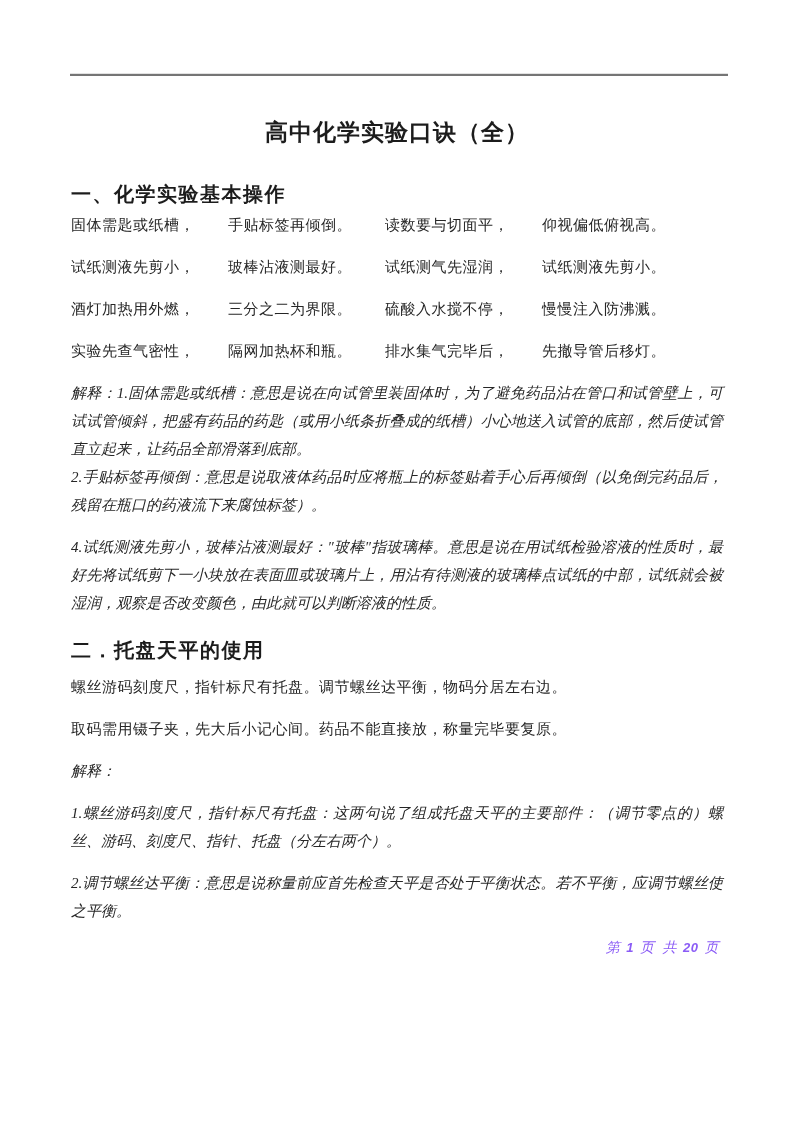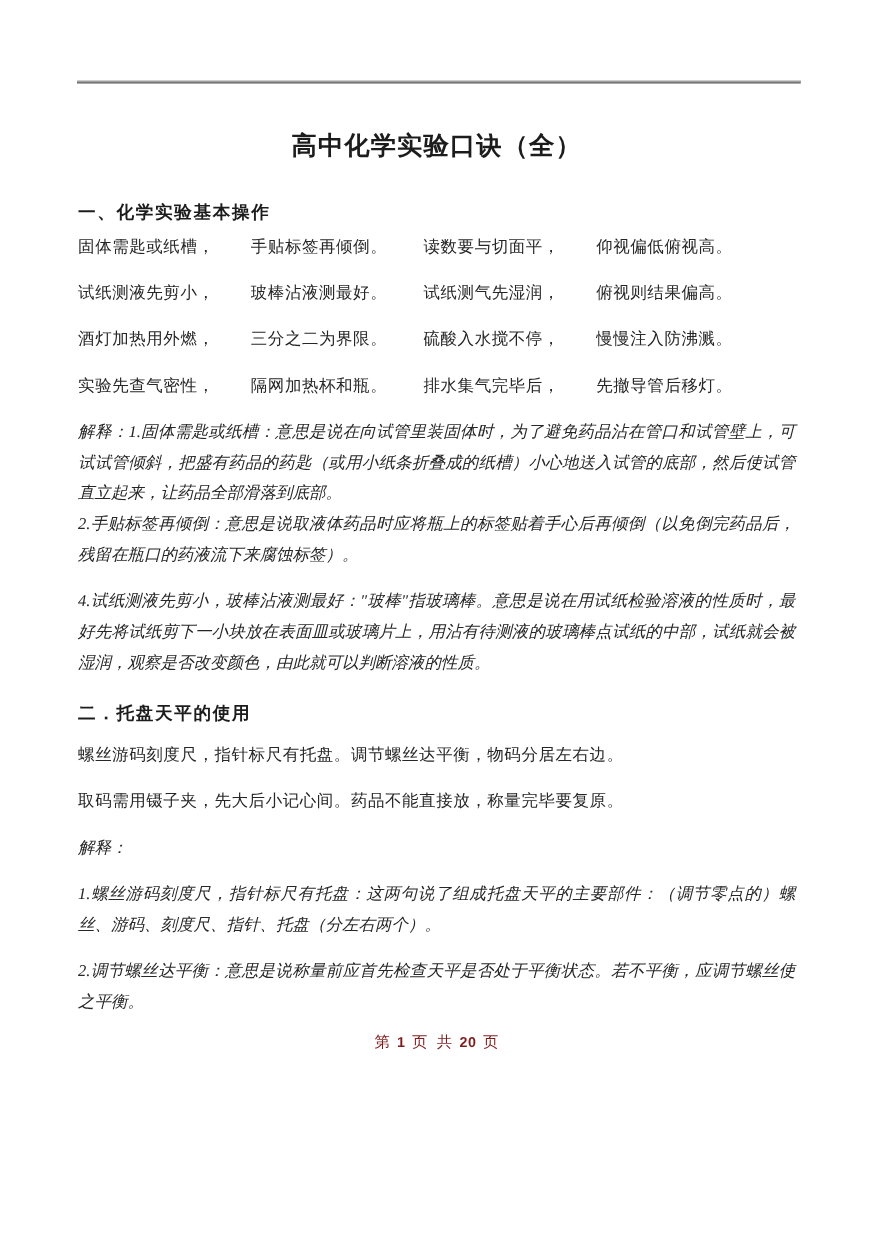--- a/index.html
+++ b/index.html
@@ -14,37 +14,38 @@
     background:#757575;border-top:1px solid #e2e2e2;
   }
   .content{padding:0 70px 0 71px;}
   .doc-title{
     margin:115px 0 0;font-size:23px;line-height:36px;font-weight:bold;
     text-align:center;letter-spacing:1px;color:#1c1c1c;
   }
   .section{margin-top:32px;}
   .section + .section{margin-top:22px;}
   .section-heading{
-    font-size:16px;line-height:22px;font-weight:bold;letter-spacing:1.5px;color:#1c1c1c;
+    font-size:20px;line-height:22px;font-weight:bold;letter-spacing:1.5px;color:#1c1c1c;
   }
   .verses{margin-top:6px;}
   .section + .section .verses{margin-top:12px;}
   .verse-row{display:flex;line-height:28px;margin:0 0 14px;}
   .verse-cell{flex:0 0 auto;width:157px;letter-spacing:0.5px;white-space:nowrap;}
   .verse-cell:last-child{width:auto;}
   .verse-line{line-height:28px;margin:0 0 14px;letter-spacing:0.5px;}
   .paras{margin:0;font-style:italic;}
   .para{
     line-height:28px;margin:14px 0 0;text-align:justify;text-justify:inter-ideograph;
   }
   .paras .para:first-child{margin-top:0;}
   .para.tight{margin-top:0;}
   .page-footer{
-    margin-top:14px;text-align:center;font-size:14px;line-height:18px;color:#7f1d1d;
+    margin-top:14px;text-align:right;font-size:14px;line-height:18px;color:#8b5cf6;
     letter-spacing:0.5px;
+    font-style:italic;
   }
   .page-footer .txt{margin:0 4px;}
   .page-footer .num{
     font-family:"Liberation Sans","DejaVu Sans",sans-serif;
     font-weight:bold;font-size:13px;margin:0 2px;
   }
 </style>
 </head>
 <body>
 
@@ -59,21 +60,21 @@
             <div class="verse-row">
               <span class="verse-cell">固体需匙或纸槽，</span>
               <span class="verse-cell">手贴标签再倾倒。</span>
               <span class="verse-cell">读数要与切面平，</span>
               <span class="verse-cell">仰视偏低俯视高。</span>
             </div>
             <div class="verse-row">
               <span class="verse-cell">试纸测液先剪小，</span>
               <span class="verse-cell">玻棒沾液测最好。</span>
               <span class="verse-cell">试纸测气先湿润，</span>
-              <span class="verse-cell">俯视则结果偏高。</span>
+              <span class="verse-cell">试纸测液先剪小。</span>
             </div>
             <div class="verse-row">
               <span class="verse-cell">酒灯加热用外燃，</span>
               <span class="verse-cell">三分之二为界限。</span>
               <span class="verse-cell">硫酸入水搅不停，</span>
               <span class="verse-cell">慢慢注入防沸溅。</span>
             </div>
             <div class="verse-row">
               <span class="verse-cell">实验先查气密性，</span>
               <span class="verse-cell">隔网加热杯和瓶。</span>

